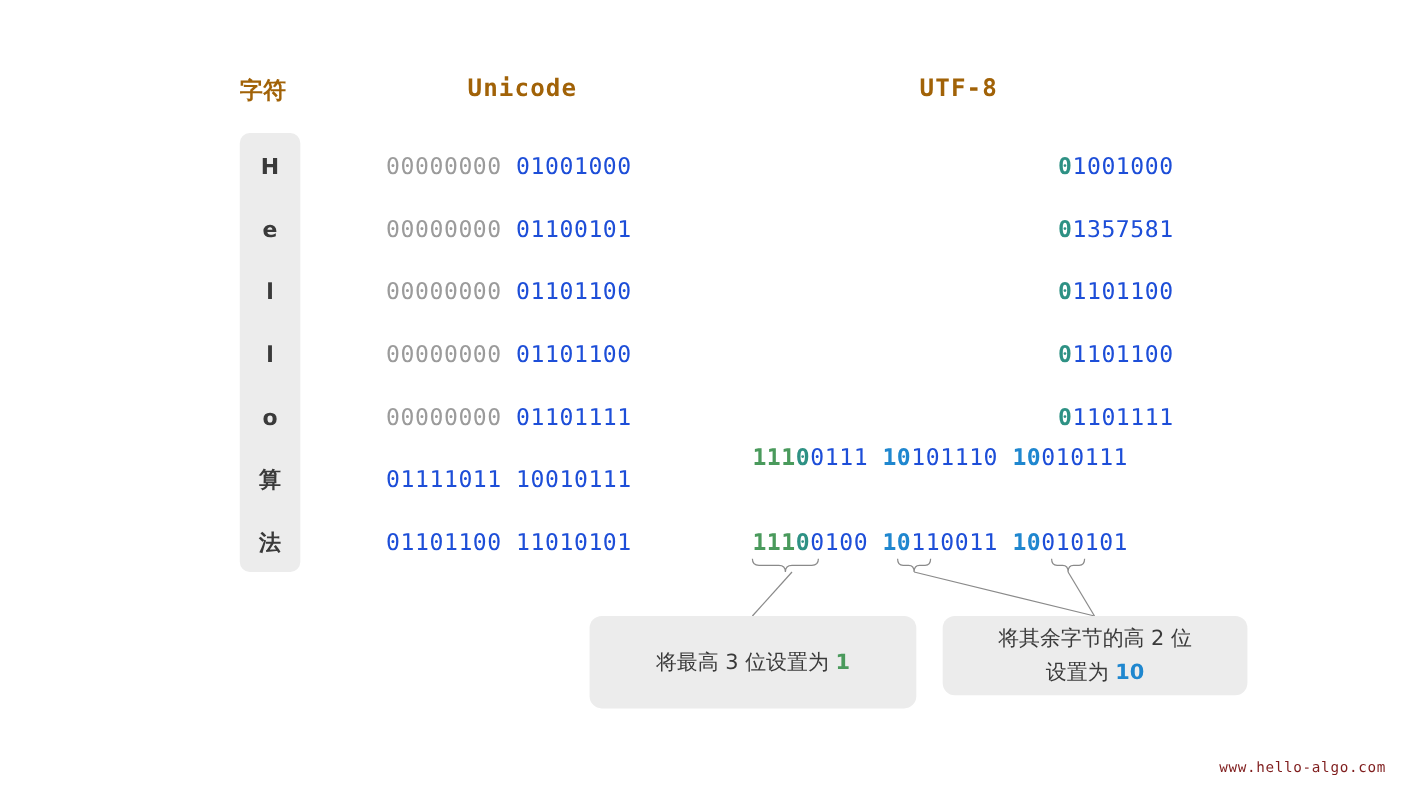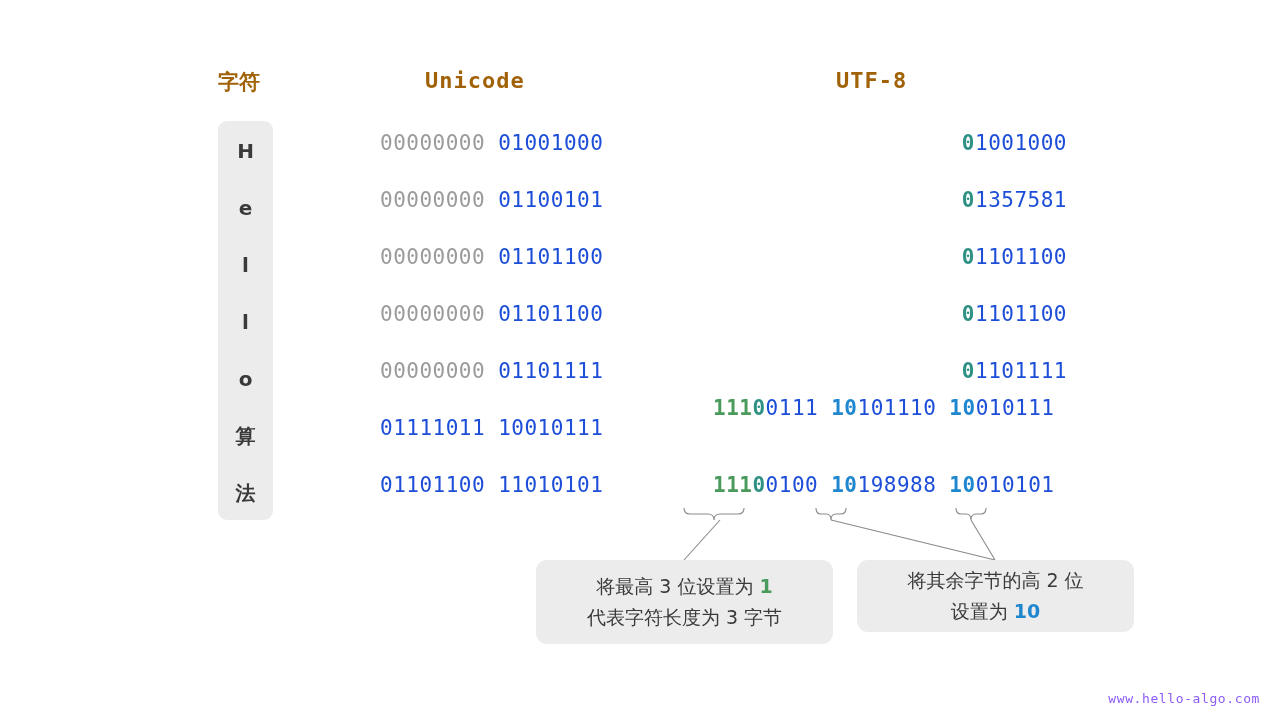--- a/index.html
+++ b/index.html
@@ -26,23 +26,23 @@
   }
   .charcell{
     position:absolute;left:218px;width:55px;height:40px;
     display:flex;align-items:center;justify-content:center;
     font-size:20px;font-weight:bold;color:#3a3a3a;
   }
   .charcell.latin{font-family:"DejaVu Sans","Liberation Sans",sans-serif;}
 
   
   .binrow{
-    position:absolute;height:40px;display:flex;align-items:flex-start;
+    position:absolute;height:40px;display:flex;align-items:center;
     font-family:"DejaVu Sans Mono","Liberation Mono",monospace;
-    font-size:21px;letter-spacing:0.5px;white-space:pre;margin-left:29px;
+    font-size:21px;letter-spacing:0.5px;white-space:pre;
   }
   .uni{left:351px;}
   .utf{right:213px;justify-content:flex-end;}
   .utf-wide{left:684px;}
 
   .b-dim{color:#9b9b9b;}
   .b-dark{color:#1d4ed8;}
   .b-green{color:#4a9a5c;font-weight:bold;}
   .b-teal{color:#2e9184;font-weight:bold;}
   .b-blue{color:#1f87cf;font-weight:bold;}
@@ -57,21 +57,21 @@
   }
   .note-left{left:536px;top:560px;width:297px;height:84px;}
   .note-right{left:857px;top:560px;width:277px;height:72px;}
   .note-line{white-space:pre;}
   .em-green{color:#4a9a5c;font-weight:bold;}
   .em-blue{color:#1f87cf;font-weight:bold;}
 
   
   .watermark{
     position:absolute;right:20px;bottom:14px;
-    color:#8b5cf6;font-size:13px;letter-spacing:0.6px;
+    color:#7f1d1d;font-size:13px;letter-spacing:0.6px;
     font-family:"DejaVu Sans Mono","Liberation Mono",monospace;
   }
 
   svg.connectors{position:absolute;left:0;top:0;width:1280px;height:720px;pointer-events:none;}
 </style>
 </head>
 <body>
 
 <div class="stage">
 
@@ -95,40 +95,39 @@
       <div class="binrow uni" style="top: 302px;"><span class="b-dim">00000000</span><span class="gap"></span><span class="b-dark">01101100</span></div>
       <div class="binrow utf" style="top: 302px;"><span><span class="b-teal">0</span><span class="b-dark">1101100</span></span></div>
       <div class="charcell latin" style="top: 359px;">o</div>
       <div class="binrow uni" style="top: 359px;"><span class="b-dim">00000000</span><span class="gap"></span><span class="b-dark">01101111</span></div>
       <div class="binrow utf" style="top: 359px;"><span><span class="b-teal">0</span><span class="b-dark">1101111</span></span></div>
       <div class="charcell" style="top: 416px;">算</div>
       <div class="binrow uni" style="top: 416px;"><span class="b-dark">01111011</span><span class="gap"></span><span class="b-dark">10010111</span></div>
       <div class="binrow utf-wide" style="top: 396px;"><span><span class="b-green">111</span><span class="b-teal">0</span><span class="b-dark">0111</span></span><span class="gap"></span><span><span class="b-blue">10</span><span class="b-dark">101110</span></span><span class="gap"></span><span><span class="b-blue">10</span><span class="b-dark">010111</span></span></div>
       <div class="charcell" style="top: 473px;">法</div>
       <div class="binrow uni" style="top: 473px;"><span class="b-dark">01101100</span><span class="gap"></span><span class="b-dark">11010101</span></div>
-      <div class="binrow utf-wide" style="top: 473px;"><span><span class="b-green">111</span><span class="b-teal">0</span><span class="b-dark">0100</span></span><span class="gap"></span><span><span class="b-blue">10</span><span class="b-dark">198988</span></span><span class="gap"></span><span><span class="b-blue">10</span><span class="b-dark">010101</span></span></div>
+      <div class="binrow utf-wide" style="top: 473px;"><span><span class="b-green">111</span><span class="b-teal">0</span><span class="b-dark">0100</span></span><span class="gap"></span><span><span class="b-blue">10</span><span class="b-dark">110011</span></span><span class="gap"></span><span><span class="b-blue">10</span><span class="b-dark">010101</span></span></div>
     </div>
 
   <svg class="connectors" viewBox="0 0 1280 720">
     <g fill="none" stroke="#8a8a8a" stroke-width="1.1">
 
       <path d="M684,508 q0,6 6,6 h18 q6,0 6,6 q0,-6 6,-6 h18 q6,0 6,-6"></path>
       <path d="M720,520 L684,560"></path>
 
       <path d="M816,508 q0,6 5,6 h5 q5,0 5,6 q0,-6 5,-6 h5 q5,0 5,-6"></path>
       <path d="M831,520 L995,560"></path>
 
       <path d="M956,508 q0,6 5,6 h5 q5,0 5,6 q0,-6 5,-6 h5 q5,0 5,-6"></path>
       <path d="M971,520 L995,560"></path>
     </g>
   </svg>
 
   <div class="note note-left">
     <div class="note-line"><span>将最高 3 位设置为 </span><span class="em-green">1</span></div>
-    <div class="note-line">代表字符长度为 3 字节</div>
   </div>
 
   <div class="note note-right">
     <div class="note-line">将其余字节的高 2 位</div>
     <div class="note-line"><span>设置为 </span><span class="em-blue">10</span></div>
   </div>
 
   <div class="watermark">www.hello-algo.com</div>
 
 </div>

